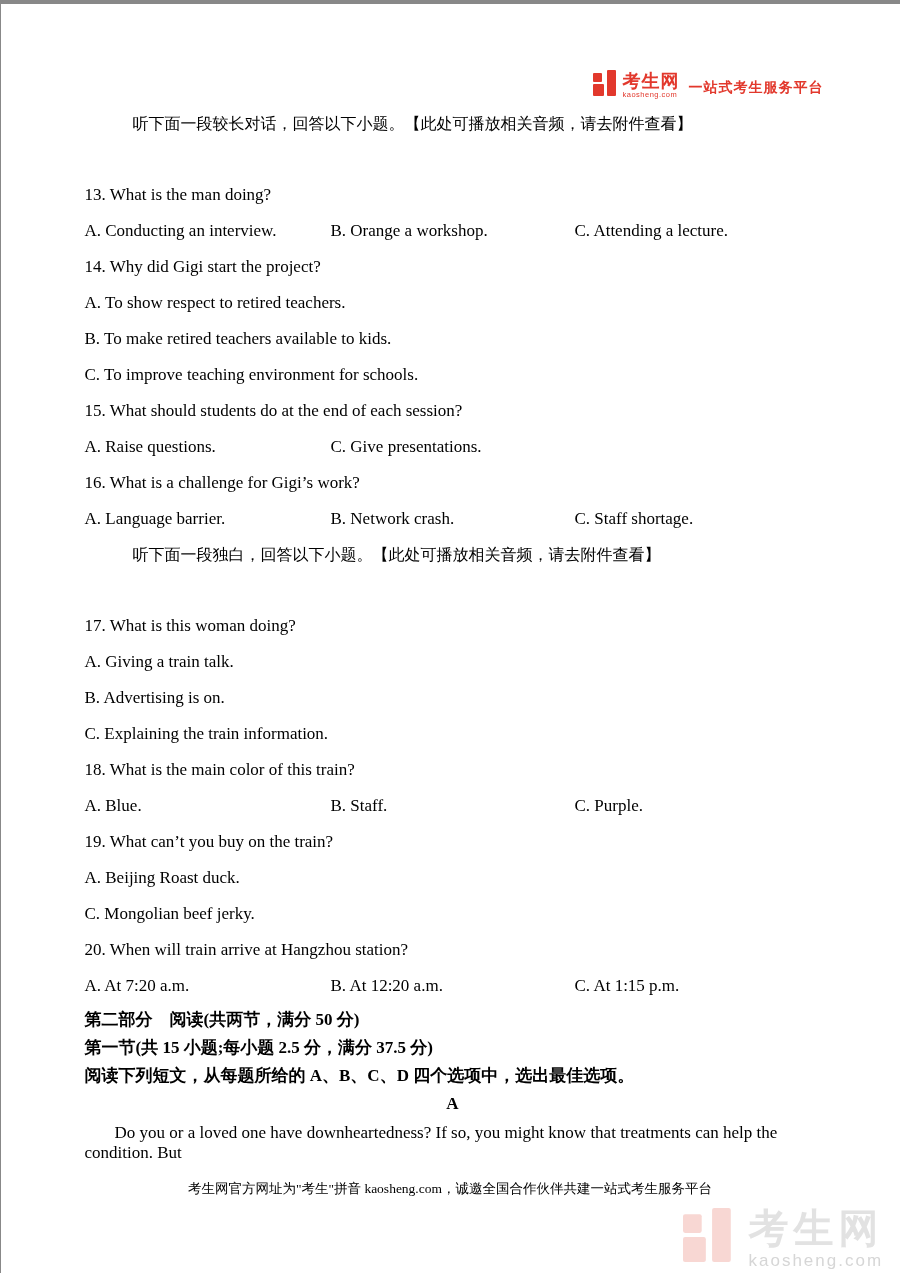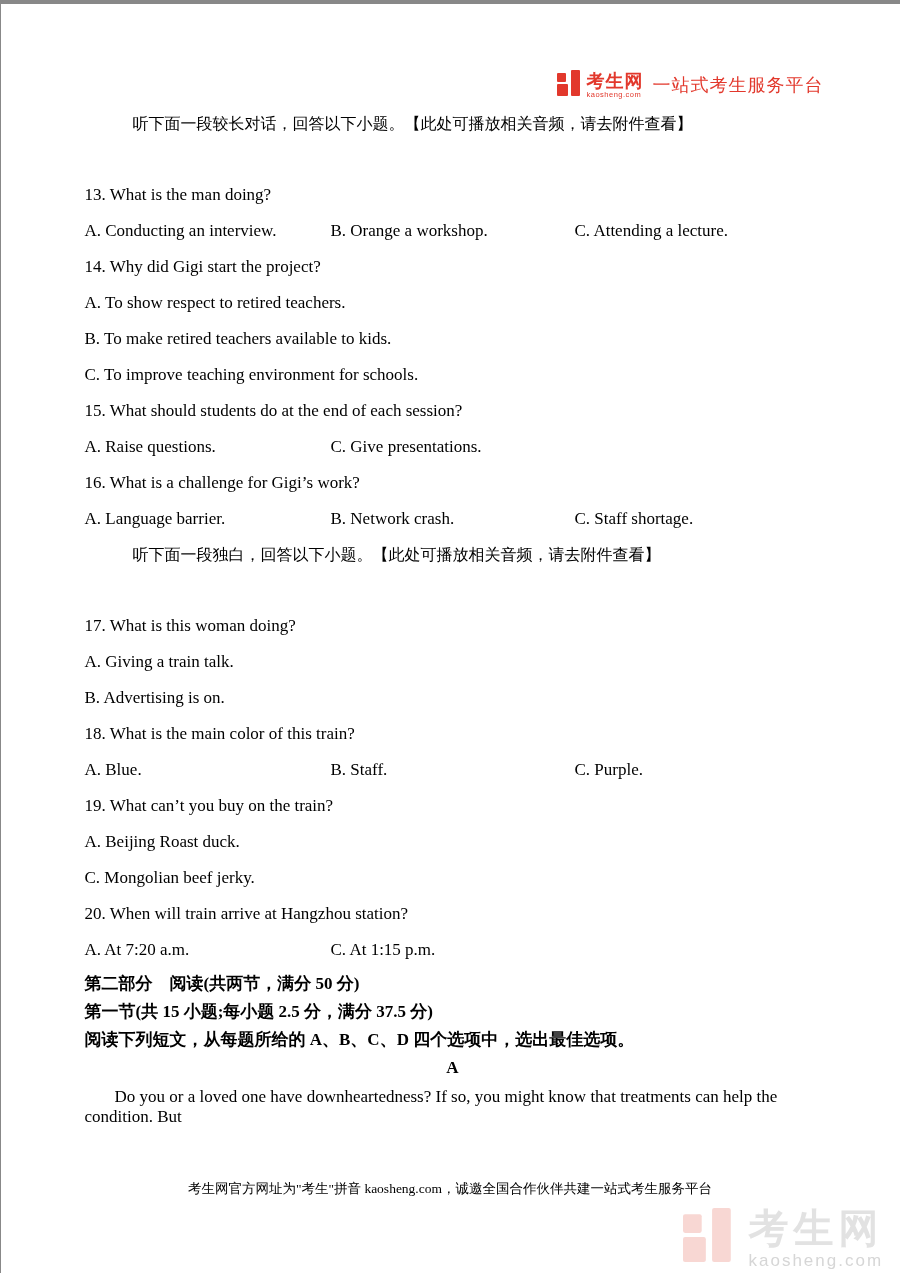--- a/index.html
+++ b/index.html
@@ -14,21 +14,21 @@
   }
   
   .brandbar{
     position:absolute;top:66px;right:76px;
     display:flex;align-items:flex-end;gap:9px;
   }
   .brand-lockup{display:flex;align-items:center;gap:4px;}
   .brand-texts{display:flex;flex-direction:column;line-height:1;}
   .brand-name{font-size:18px;font-weight:bold;letter-spacing:1px;}
   .brand-domain{font-size:7.5px;letter-spacing:.5px;margin-top:1px;font-family:"Liberation Sans",sans-serif;}
-  .brand-tagline{font-size:18px;font-weight:normal;padding-bottom:3px;letter-spacing:1px;}
+  .brand-tagline{font-size:14px;font-weight:bold;padding-bottom:3px;letter-spacing:1px;}
   
   .content{position:absolute;left:84px;top:110px;width:736px;}
   .line{margin:0 0 16px;line-height:20px;font-size:17px;}
   .cn{font-size:16px;padding-left:48px;}
   .gap-after{margin-bottom:51px;}
   .opt-row{display:grid;grid-template-columns:246px 244px 1fr;margin:0 0 16px;line-height:20px;font-size:17px;}
   .opt-row.pre-section{margin-bottom:13px;}
   .bold-cn{font-weight:bold;font-size:17px;line-height:22px;margin:0 0 6px;}
   .passage-label{font-weight:bold;font-size:17px;line-height:22px;text-align:center;margin:1px 0 8px;}
   .passage p{margin:0;line-height:20px;font-size:17px;text-indent:30px;}
@@ -95,35 +95,37 @@
       <span>A. Language barrier.</span>
       <span>B. Network crash.</span>
       <span>C. Staff shortage.</span>
     </div>
 
     <p class="line cn gap-after">听下面一段独白，回答以下小题。【此处可播放相关音频，请去附件查看】</p>
 
     <p class="line">17. What is this woman doing?</p>
     <p class="line">A. Giving a train talk.</p>
     <p class="line">B. Advertising is on.</p>
+    <p class="line">C. Explaining the train information.</p>
 
     <p class="line">18. What is the main color of this train?</p>
     <div class="opt-row">
       <span>A. Blue.</span>
       <span>B. Staff.</span>
       <span>C. Purple.</span>
     </div>
 
     <p class="line">19. What can’t you buy on the train?</p>
     <p class="line">A. Beijing Roast duck.</p>
     <p class="line">C. Mongolian beef jerky.</p>
 
     <p class="line">20. When will train arrive at Hangzhou station?</p>
     <div class="opt-row pre-section">
       <span>A. At 7:20 a.m.</span>
+      <span>B. At 12:20 a.m.</span>
       <span>C. At 1:15 p.m.</span>
     </div>
 
     <p class="bold-cn">第二部分　阅读(共两节，满分 50 分)</p>
     <p class="bold-cn">第一节(共 15 小题;每小题 2.5 分，满分 37.5 分)</p>
     <p class="bold-cn">阅读下列短文，从每题所给的 A、B、C、D 四个选项中，选出最佳选项。</p>
 
     <p class="passage-label">A</p>
 
     <div class="passage">

